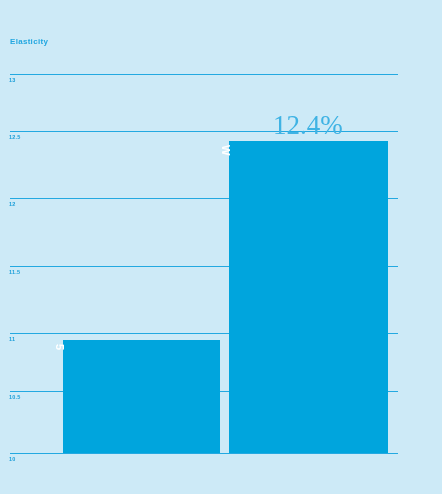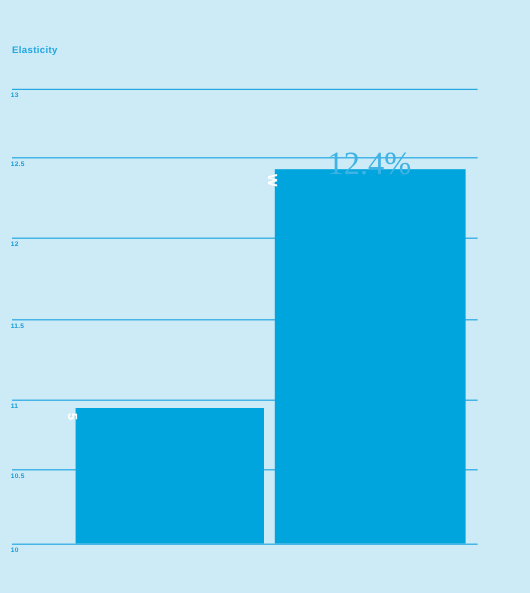--- a/index.html
+++ b/index.html
@@ -85,21 +85,20 @@
   }
 
   
   .value-label {
     position: absolute;
     font-family: "Liberation Serif", serif;
     font-size: 27px;
     color: #3fb3e4;
     white-space: nowrap;
     line-height: 1;
-    margin-top: 11px;
   }
 </style>
 </head>
 <body>
 
 <div id="chart-root">
 
   <div id="chart-title">Elasticity</div>
 
   <div id="plot-area">

